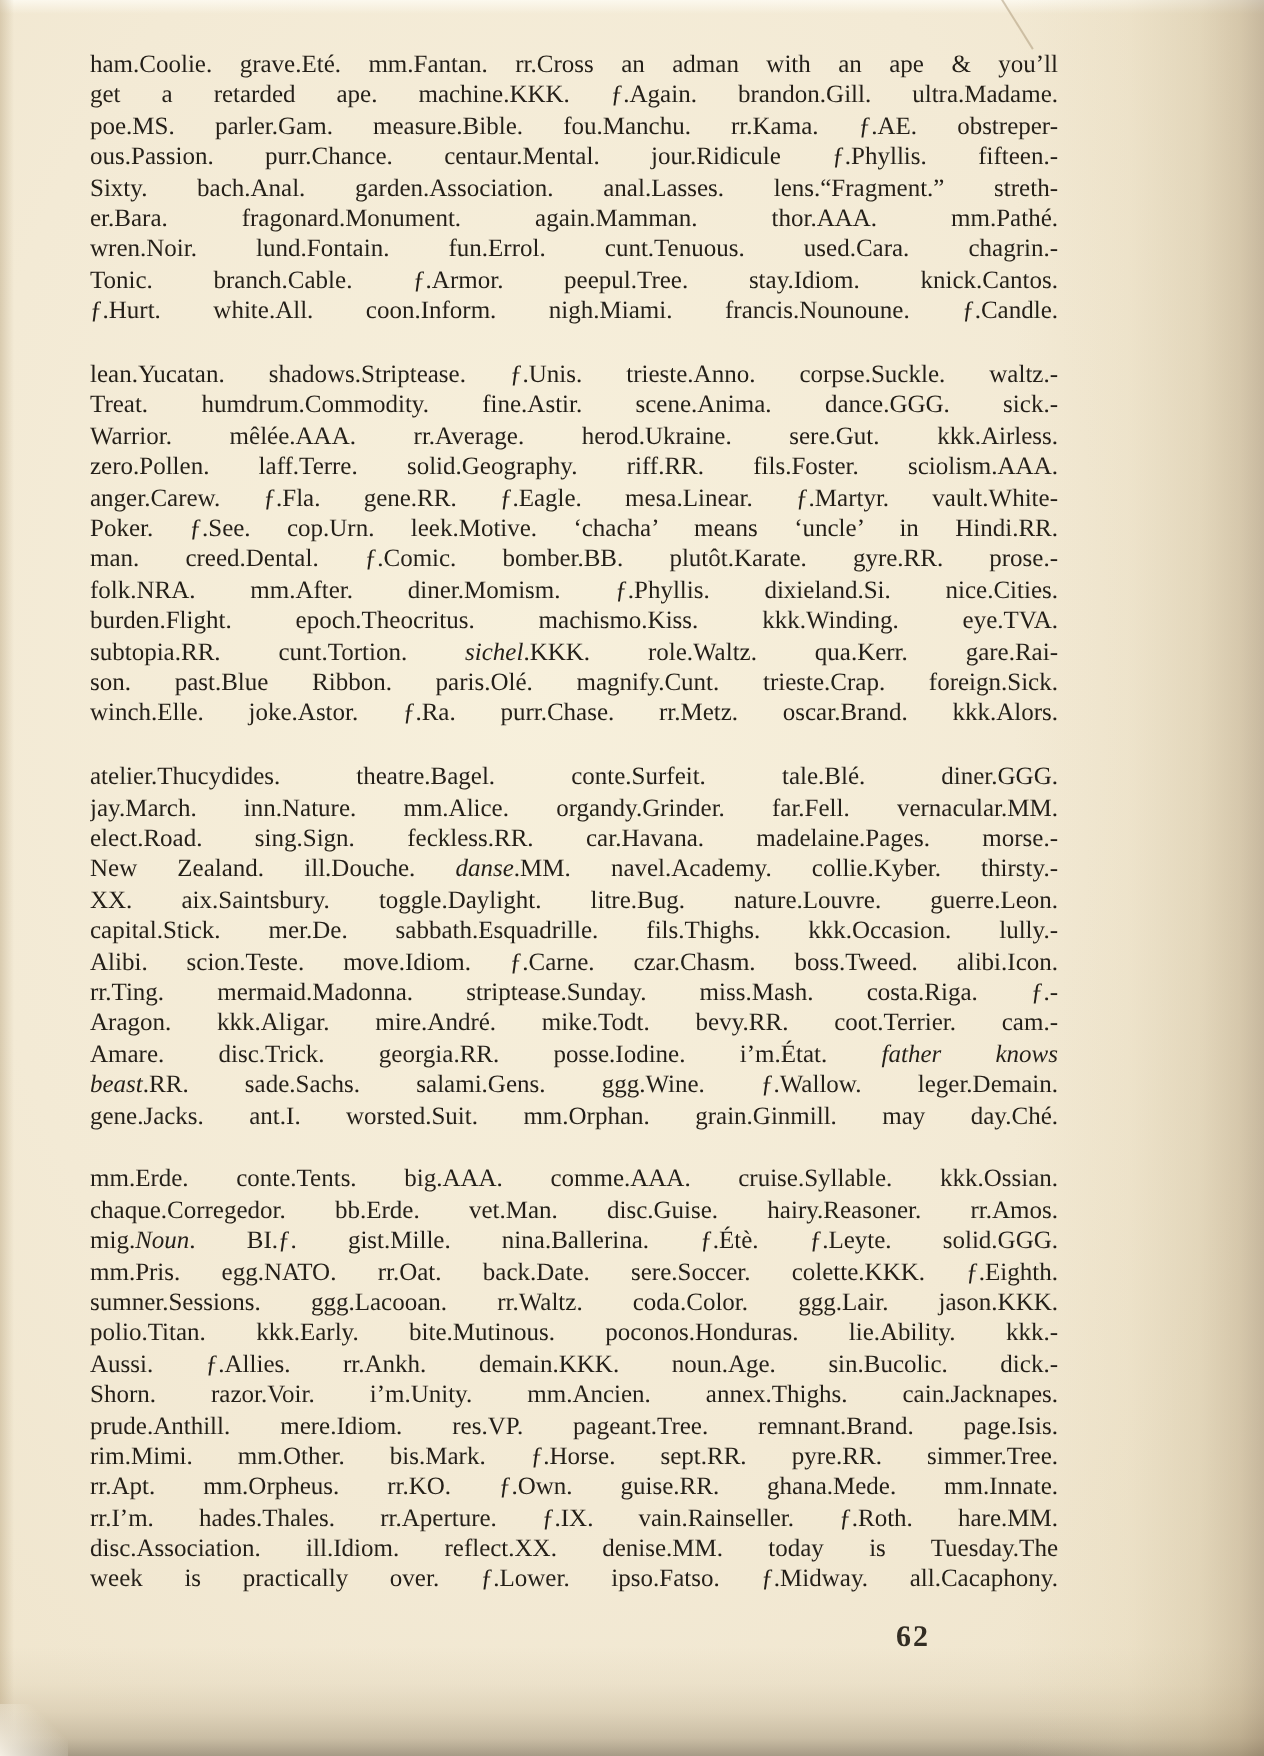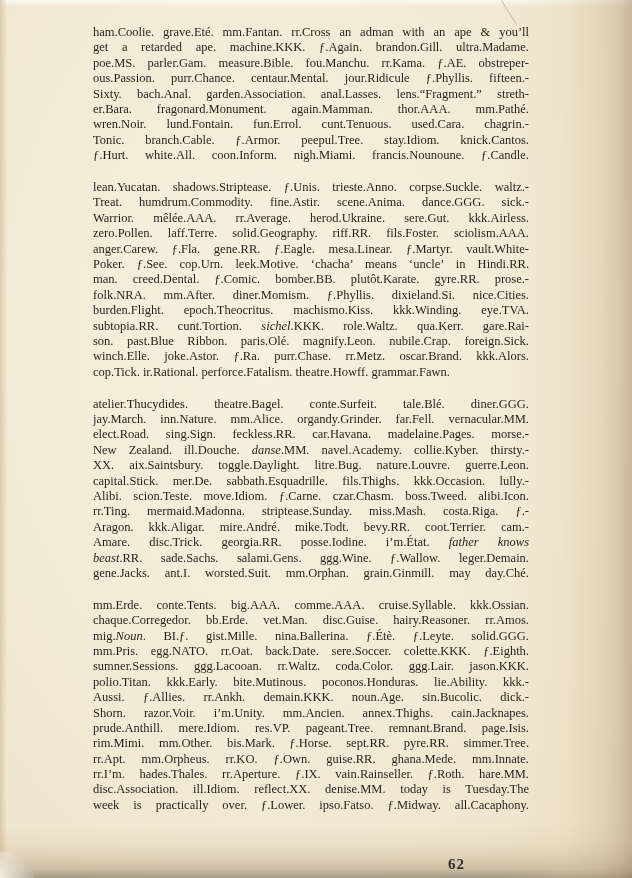--- a/index.html
+++ b/index.html
@@ -31,25 +31,25 @@
   }
   .text-block {
     position: absolute; left: 45px; top: 25px; width: 484px;
     font-size: 12.5px; line-height: 15.4px; color: #241f18;
     text-rendering: optimizeLegibility;
   }
   .para { margin: 0 0 16.5px 0; }
   .para:last-child { margin-bottom: 0; }
   .line {
     text-align: justify; text-align-last: justify; text-justify: inter-word;
-    height: 15.4px; overflow: hidden; margin-left: 48px;
+    height: 15.4px; overflow: hidden;
   }
   .line.flush { text-align-last: left; }
   .page-number {
-    position: absolute; left: 448px; top: 856px;
+    position: absolute; left: 448px; top: 811px;
     font-size: 15px; font-weight: bold; color: #332d23; letter-spacing: 1px;
   }
 </style>
 </head>
 <body>
 
 <div class="page">
   <div class="corner-light"></div>
   <div class="crease"></div>
   <div class="text-block">
@@ -68,23 +68,22 @@
         <div class="line">lean.Yucatan. shadows.Striptease. ƒ.Unis. trieste.Anno. corpse.Suckle. waltz.-</div>
         <div class="line">Treat. humdrum.Commodity. fine.Astir. scene.Anima. dance.GGG. sick.-</div>
         <div class="line">Warrior. mêlée.AAA. rr.Average. herod.Ukraine. sere.Gut. kkk.Airless.</div>
         <div class="line">zero.Pollen. laff.Terre. solid.Geography. riff.RR. fils.Foster. sciolism.AAA.</div>
         <div class="line">anger.Carew. ƒ.Fla. gene.RR. ƒ.Eagle. mesa.Linear. ƒ.Martyr. vault.White-</div>
         <div class="line">Poker. ƒ.See. cop.Urn. leek.Motive. ‘chacha’ means ‘uncle’ in Hindi.RR.</div>
         <div class="line">man. creed.Dental. ƒ.Comic. bomber.BB. plutôt.Karate. gyre.RR. prose.-</div>
         <div class="line">folk.NRA. mm.After. diner.Momism. ƒ.Phyllis. dixieland.Si. nice.Cities.</div>
         <div class="line">burden.Flight. epoch.Theocritus. machismo.Kiss. kkk.Winding. eye.TVA.</div>
         <div class="line">subtopia.RR. cunt.Tortion. <i>sichel</i>.KKK. role.Waltz. qua.Kerr. gare.Rai-</div>
-        <div class="line">son. past.Blue Ribbon. paris.Olé. magnify.Leon. nubile.Crap. foreign.Sick.</div>
+        <div class="line">son. past.Blue Ribbon. paris.Olé. magnify.Cunt. trieste.Crap. foreign.Sick.</div>
         <div class="line">winch.Elle. joke.Astor. ƒ.Ra. purr.Chase. rr.Metz. oscar.Brand. kkk.Alors.</div>
-        <div class="line flush">cop.Tick. ir.Rational. perforce.Fatalism. theatre.Howff. grammar.Fawn.</div>
       </div>
       <div class="para">
         <div class="line">atelier.Thucydides. theatre.Bagel. conte.Surfeit. tale.Blé. diner.GGG.</div>
         <div class="line">jay.March. inn.Nature. mm.Alice. organdy.Grinder. far.Fell. vernacular.MM.</div>
         <div class="line">elect.Road. sing.Sign. feckless.RR. car.Havana. madelaine.Pages. morse.-</div>
         <div class="line">New Zealand. ill.Douche. <i>danse</i>.MM. navel.Academy. collie.Kyber. thirsty.-</div>
         <div class="line">XX. aix.Saintsbury. toggle.Daylight. litre.Bug. nature.Louvre. guerre.Leon.</div>
         <div class="line">capital.Stick. mer.De. sabbath.Esquadrille. fils.Thighs. kkk.Occasion. lully.-</div>
         <div class="line">Alibi. scion.Teste. move.Idiom. ƒ.Carne. czar.Chasm. boss.Tweed. alibi.Icon.</div>
         <div class="line">rr.Ting. mermaid.Madonna. striptease.Sunday. miss.Mash. costa.Riga. ƒ.-</div>

